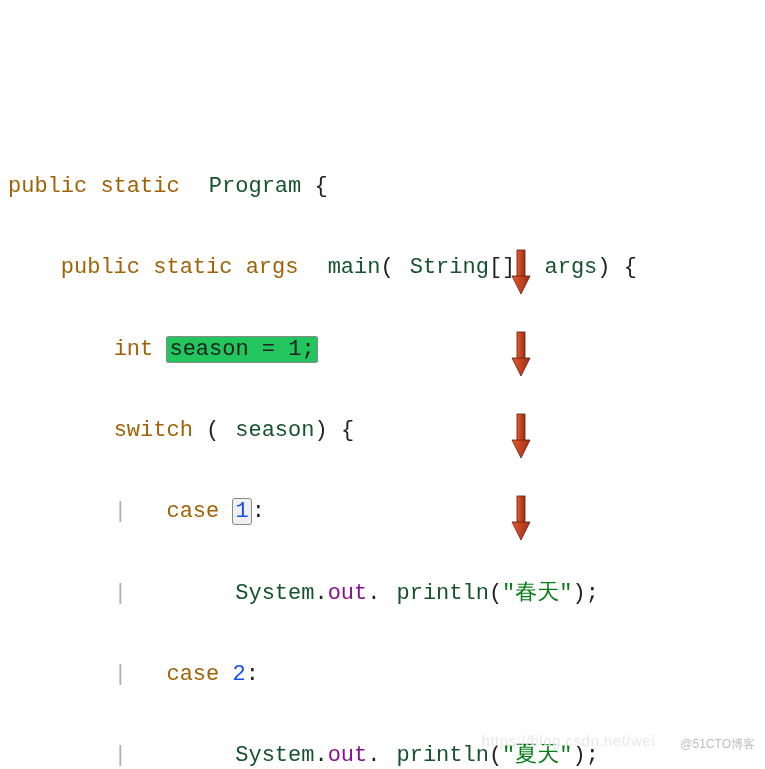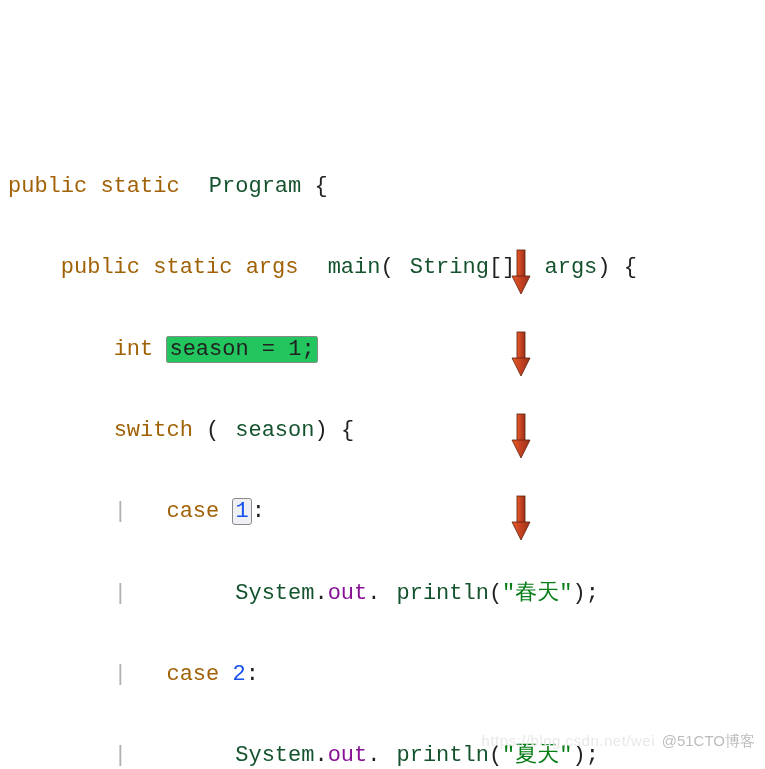--- a/index.html
+++ b/index.html
@@ -20,21 +20,21 @@
     .ident { color: #14532d; margin-left: 16px; }
     .field-italic { color: #871094; }
     .num { color: #1750eb; }
     .str { color: #067d17; }
     .punct { color: #212121; }
     .hl-box { background: #22c55e; border: 1px solid #8a8a8a; border-radius: 3px; padding: 0 2px; }
     .hl-box2 { background: #eef0f3; border: 1px solid #8a8a8a; border-radius: 3px; padding: 0 2px; }
     .guide { color: #b0b0b0; }
     .code-line { display: block; }
     .arrow-svg { position: absolute; }
-    .watermark { position: absolute; bottom: 14px; right: 10px; font-family: Arial, sans-serif; font-size: 15px; color: #bdbdbd; }
+    .watermark { position: absolute; bottom: 14px; right: 10px; font-family: Arial, sans-serif; font-size: 12px; color: #bdbdbd; }
     .watermark2 { position: absolute; bottom: 14px; right: 110px; font-family: Arial, sans-serif; font-size: 15px; color: #e8e8e8; letter-spacing: 0.5px; margin-top: 37px; }
   </style>
 </head>
 <body>
 
 
 
 <span class="code-line"><span class="kw">public</span> <span class="kw">static</span> <span class="ident">Program</span> <span class="punct">{</span></span>
 <span class="code-line">    <span class="kw">public</span> <span class="kw">static</span> <span class="kw">args</span> <span class="ident">main</span><span class="punct">(</span><span class="ident">String</span><span class="punct">[]</span> <span class="ident">args</span><span class="punct">)</span> <span class="punct">{</span></span>
 <span class="code-line">        <span class="kw">int</span> <span class="hl-box">season = 1;</span></span>

